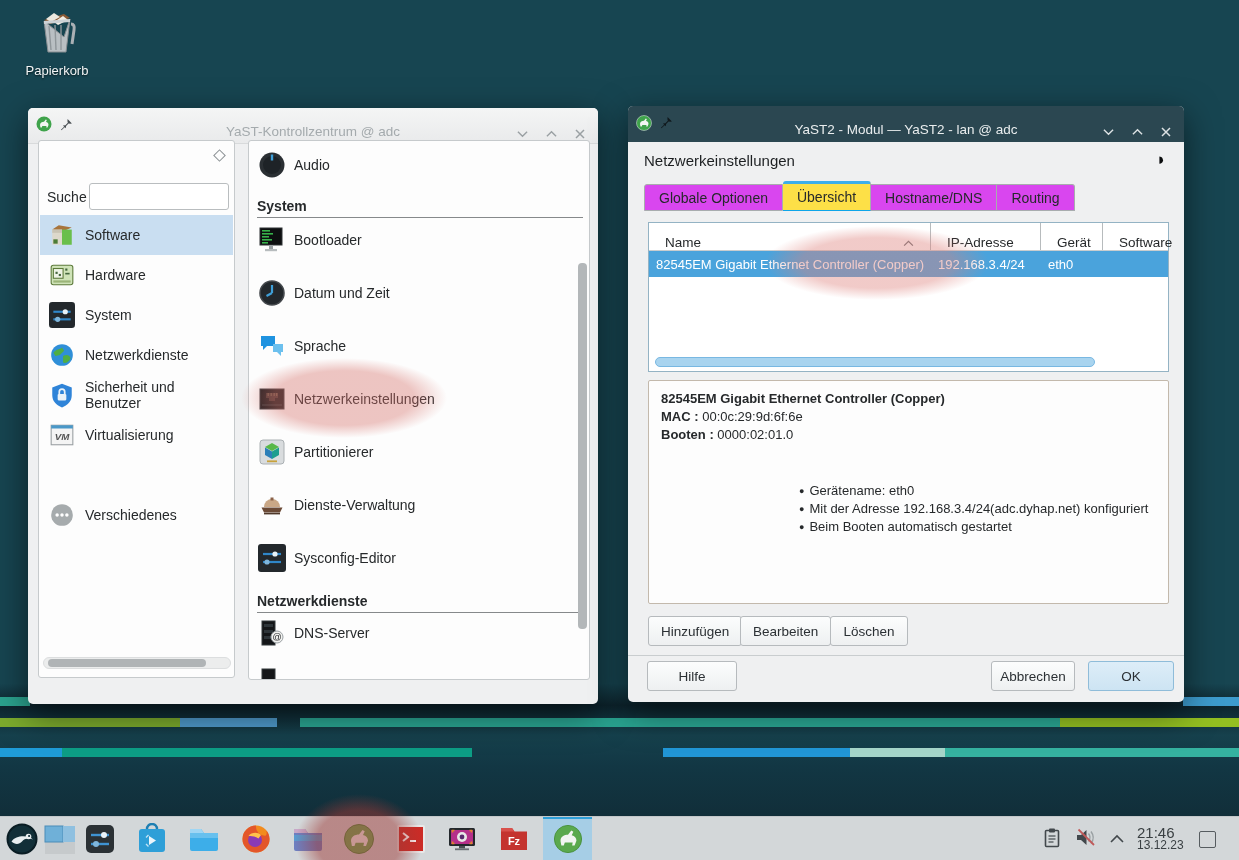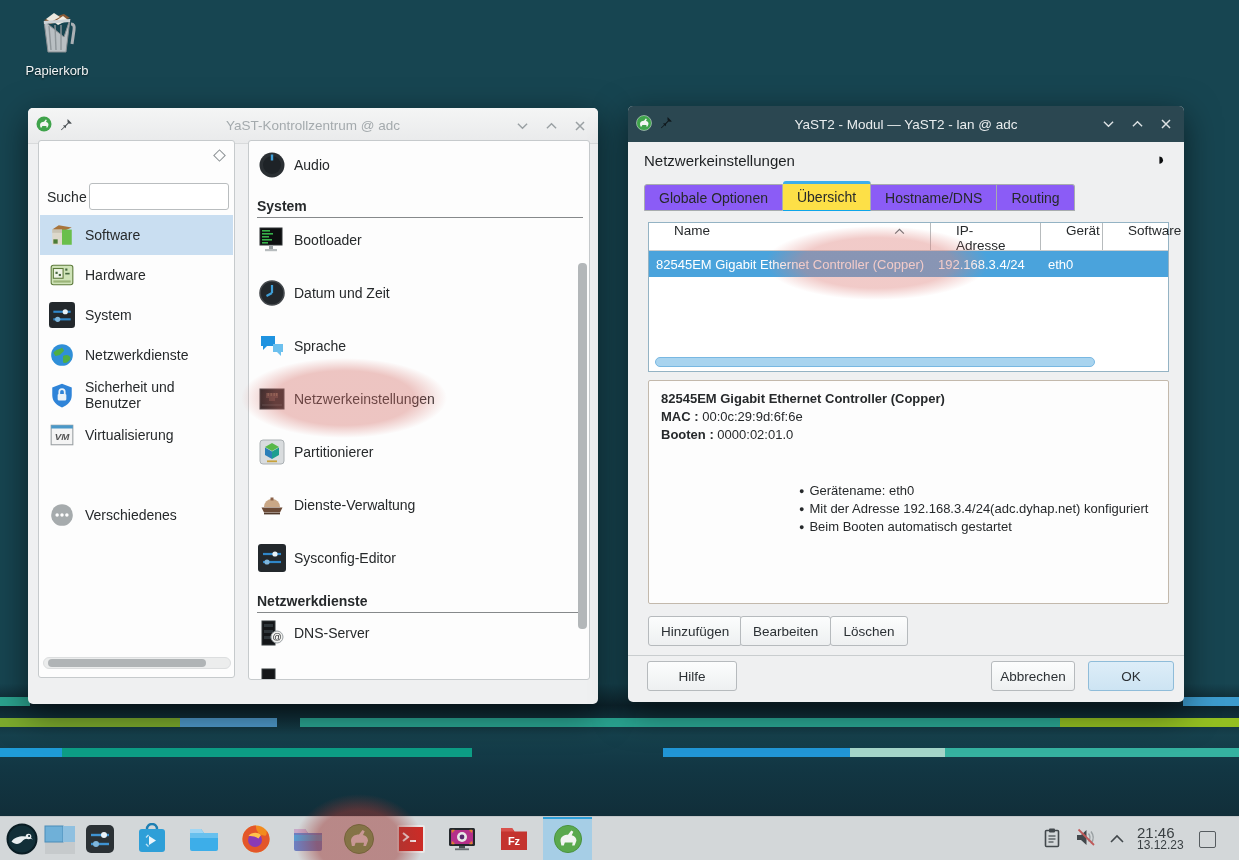--- a/index.html
+++ b/index.html
@@ -8,21 +8,21 @@
   #desktop{position:relative;width:1239px;height:860px;
     background:linear-gradient(180deg,#174551 0%,#174551 79.5%,#0d242d 82%,#16414d 85.5%,#123744 89%,#112e39 95%,#0f2933 100%);}
   .stripe{position:absolute;height:9px}
   
   .trash{position:absolute;left:18px;top:8px;width:78px;text-align:center;cursor:pointer}
   .trash .lbl{color:#f2f5f6;font-size:13px;text-shadow:0 1px 2px rgba(0,0,0,.7);margin-top:2px;display:block}
   .leap{position:absolute;right:28px;top:18px;display:flex;align-items:center;gap:10px;color:#d9e5e8}
   .leap span{font-size:31px;letter-spacing:.5px}
   
   .win{position:absolute;border-radius:5px;box-shadow:0 10px 34px rgba(0,0,0,.55);background:#eff0f1}
-  .tb{height:36px;display:flex;align-items:center;padding:0 8px;border-radius:5px 5px 0 0;position:relative}
+  .tb{height:36px;display:flex;padding:16px 8px;border-radius:5px 5px 0 0;position:relative}
   .tb .title{position:absolute;left:0;right:0;text-align:center;font-size:13.5px;pointer-events:none}
   .tb .wico{display:flex;align-items:center;gap:8px;z-index:1}
   .tb .ctrls{margin-left:auto;display:flex;gap:9px;z-index:1}
   .cbtn{width:20px;height:20px;display:flex;align-items:center;justify-content:center;cursor:pointer}
   .tbL{background:linear-gradient(#f4f5f5,#e9eaeb);border-bottom:1px solid #d8dadb}
   .tbL .title{color:#a4aaad}
   .tbR{background:#2b4751}
   .tbR .title{color:#e9edee}
   
   .panel{position:absolute;background:#fdfdfd;border:1px solid #c6cacc;border-radius:3px}
@@ -39,27 +39,27 @@
   .vthumb{position:absolute;width:9px;background:#b3b7b9;border-radius:4px}
   
   .mrow{position:absolute;left:9px;display:flex;align-items:center;gap:8px;height:28px;cursor:pointer}
   .mrow .lab{font-size:14px}
   .mhead{position:absolute;left:8px;right:6px;font-weight:bold;font-size:14px;border-bottom:1px solid #86898b;padding-bottom:3px}
   .mic{width:28px;height:28px;flex:0 0 28px}
   
   .heading{position:absolute;font-size:15px;color:#1d2022}
   .moon{position:absolute;font-size:17px;color:#0b0d0e}
   .tabs{position:absolute;display:flex;align-items:flex-end;height:30px}
-  .tab{height:27px;display:flex;align-items:center;padding:0 14px;background:#8b5cf6;border:1px solid #a8acae;border-left:none;font-size:14px;cursor:pointer;color:#26292b}
+  .tab{height:27px;display:flex;align-items:center;padding:0 14px;background:#d946ef;border:1px solid #a8acae;border-left:none;font-size:14px;cursor:pointer;color:#26292b}
   .tab:first-child{border-left:1px solid #a8acae;border-radius:3px 0 0 0}
   .tab:last-child{border-radius:0 3px 0 0}
   .tab.active{height:30px;background:#fde047;border-top:3px solid #3daee9;border-bottom:1px solid #0ea5e9;border-radius:3px 3px 0 0}
   .table{position:absolute;background:#fff;border:1px solid #94b3c4}
   .thead{display:flex;height:28px;border-bottom:1px solid #c9cdcf;align-items:center;font-size:13.5px}
-  .th{padding:0 25px;height:100%;display:flex;align-items:flex-start;border-right:1px solid #b7bbbd;cursor:pointer}
+  .th{padding:0 16px;height:100%;display:flex;align-items:flex-end;border-right:1px solid #b7bbbd;cursor:pointer}
   .th:last-child{border-right:none}
   .trow{display:flex;height:26px;align-items:center;background:#4aa3dc;color:#fff;cursor:pointer}
   .trow .td{padding:0 7px;white-space:nowrap;overflow:hidden}
   .tscroll{position:absolute;left:6px;bottom:4px;height:10px;background:#a9d4ef;border:1px solid #79b8e2;border-radius:5px}
   .details{position:absolute;background:#fdfdfd;border:1px solid #c3b9ac;border-radius:2px;padding:9px 12px;line-height:18px;font-size:13px}
   .details .dt{font-weight:bold}
   .details ul{list-style:none;margin:38px 0 0 138px}
   .details li::before{content:"●";font-size:9px;vertical-align:1px;margin-right:5px}
   .btn{position:absolute;height:30px;background:linear-gradient(#fcfdfd,#eef0f1);border:1px solid #b6babd;border-radius:3px;display:flex;align-items:center;justify-content:center;font-size:13.5px;color:#2b3034;cursor:pointer;padding:0 12px}
   .btn.okb{background:linear-gradient(#ddedf8,#cde4f3);border-color:#8fbcd9}

